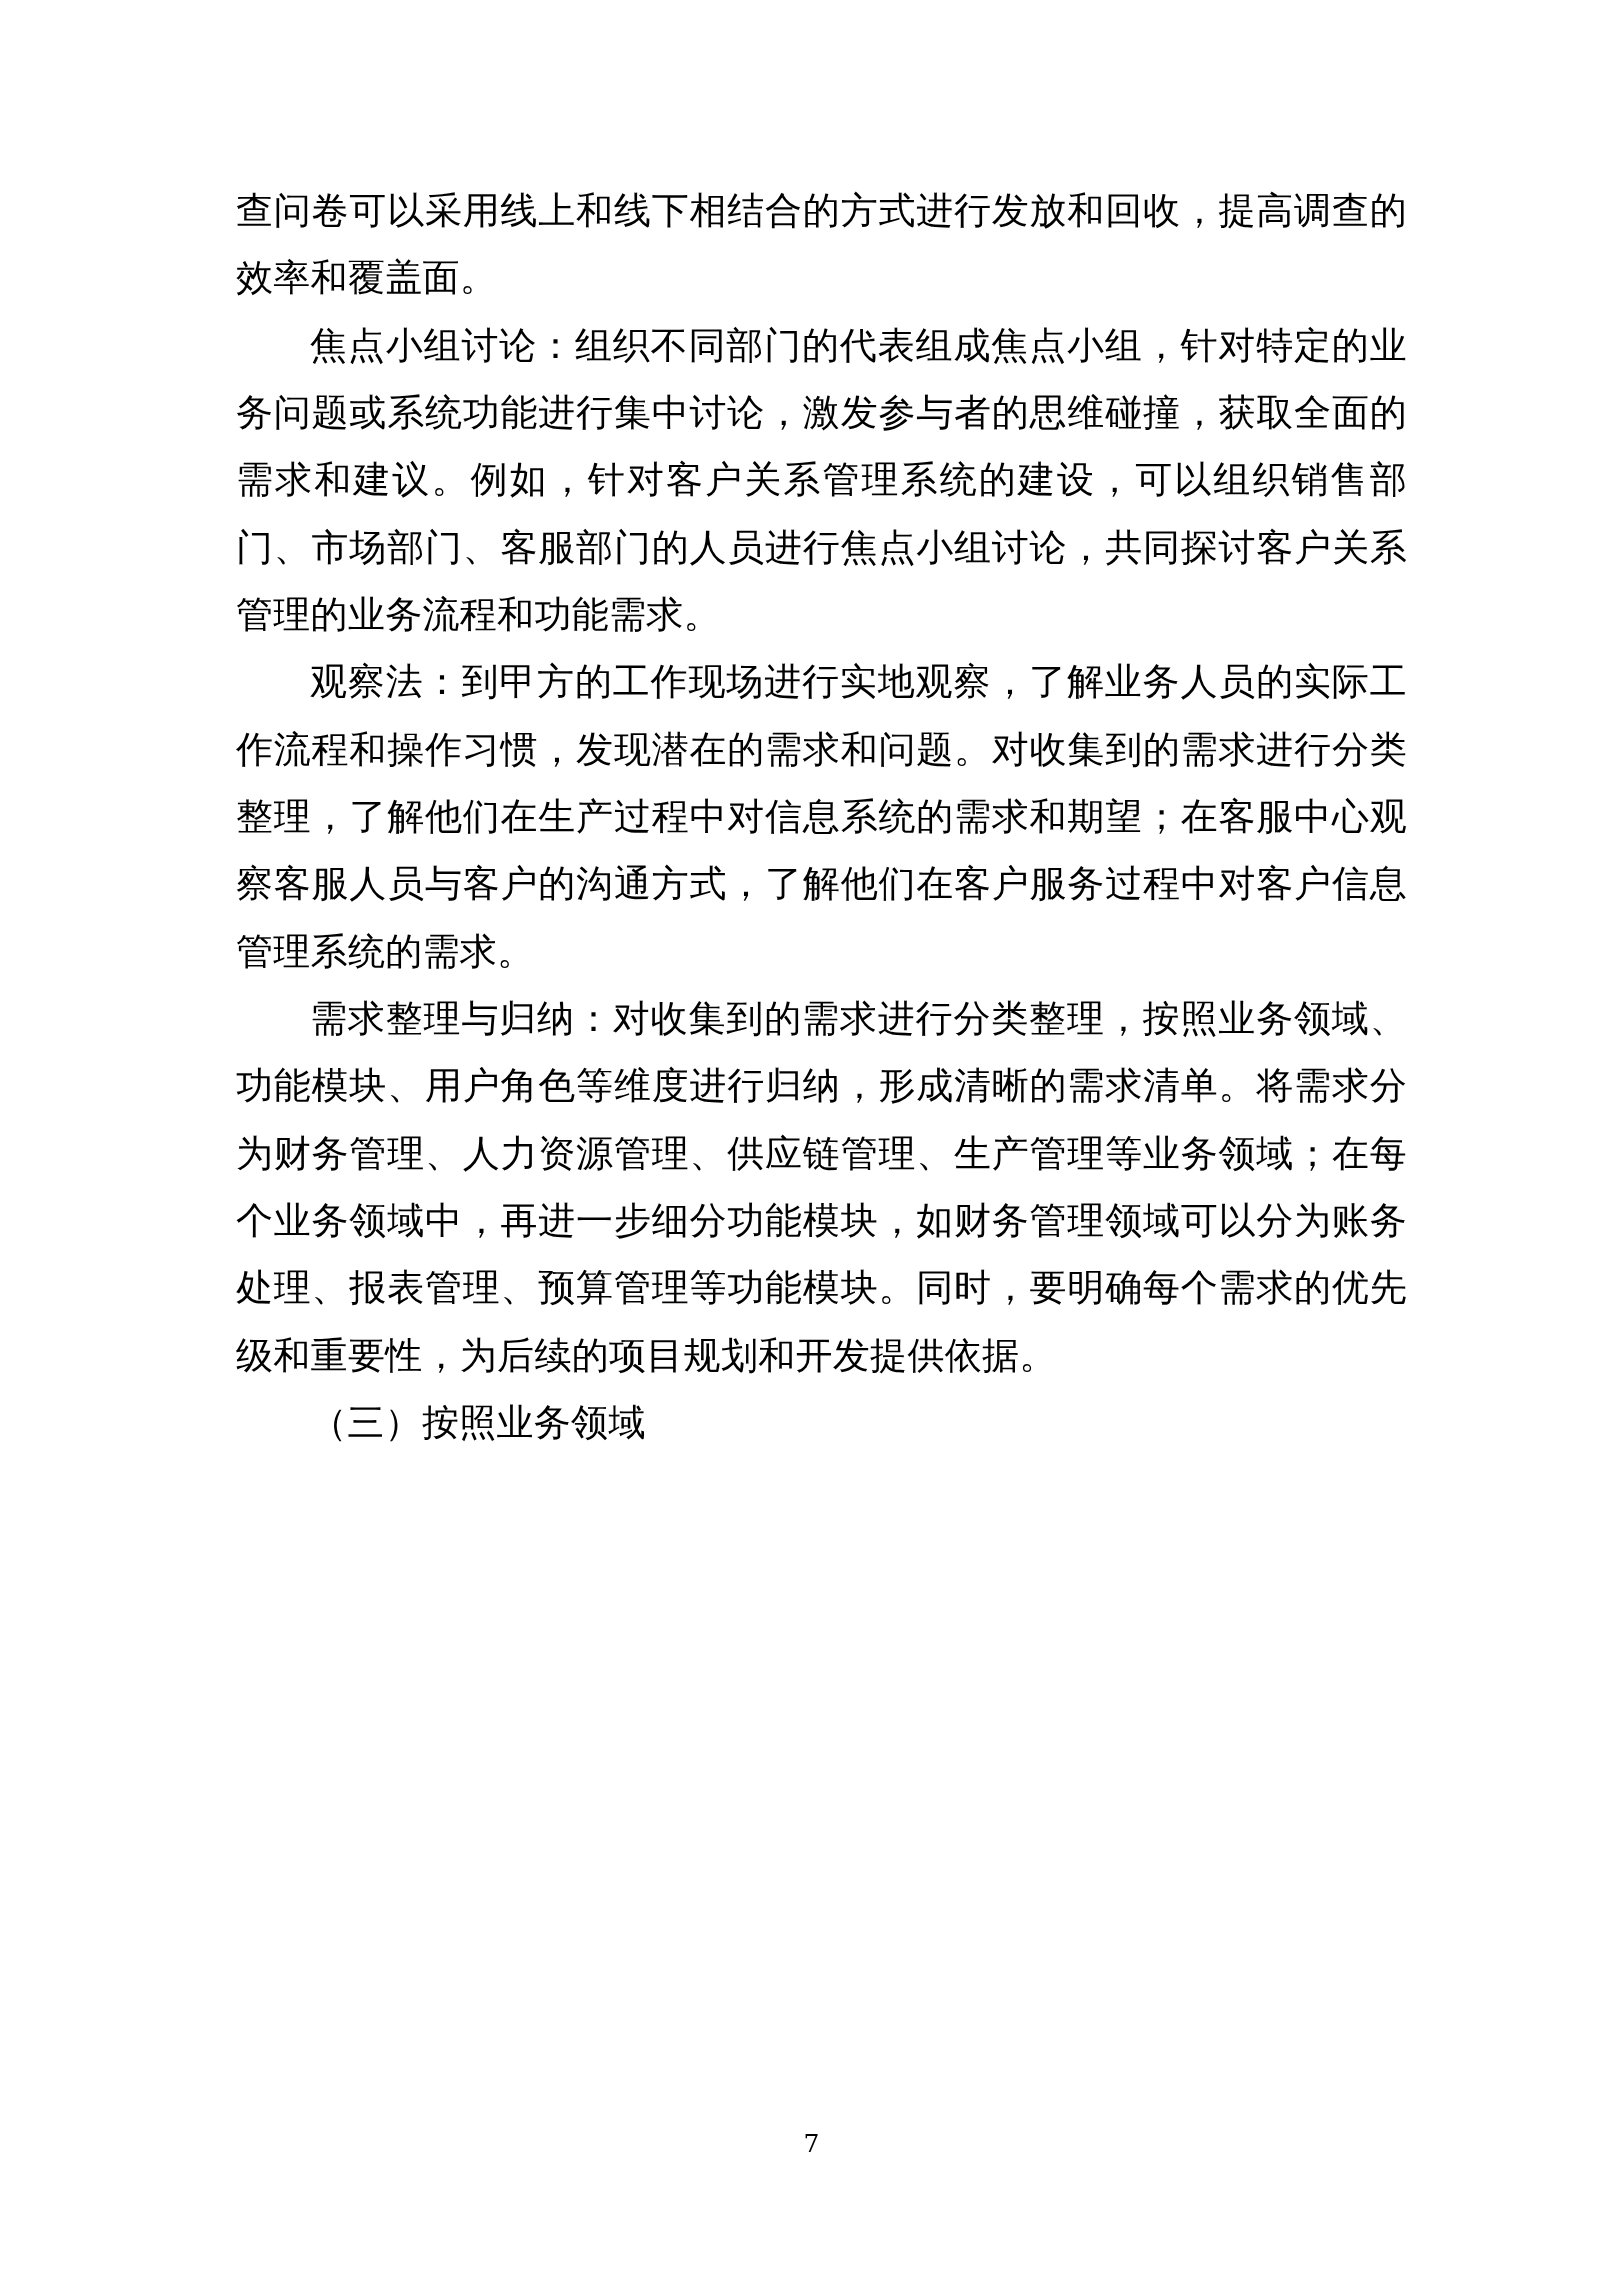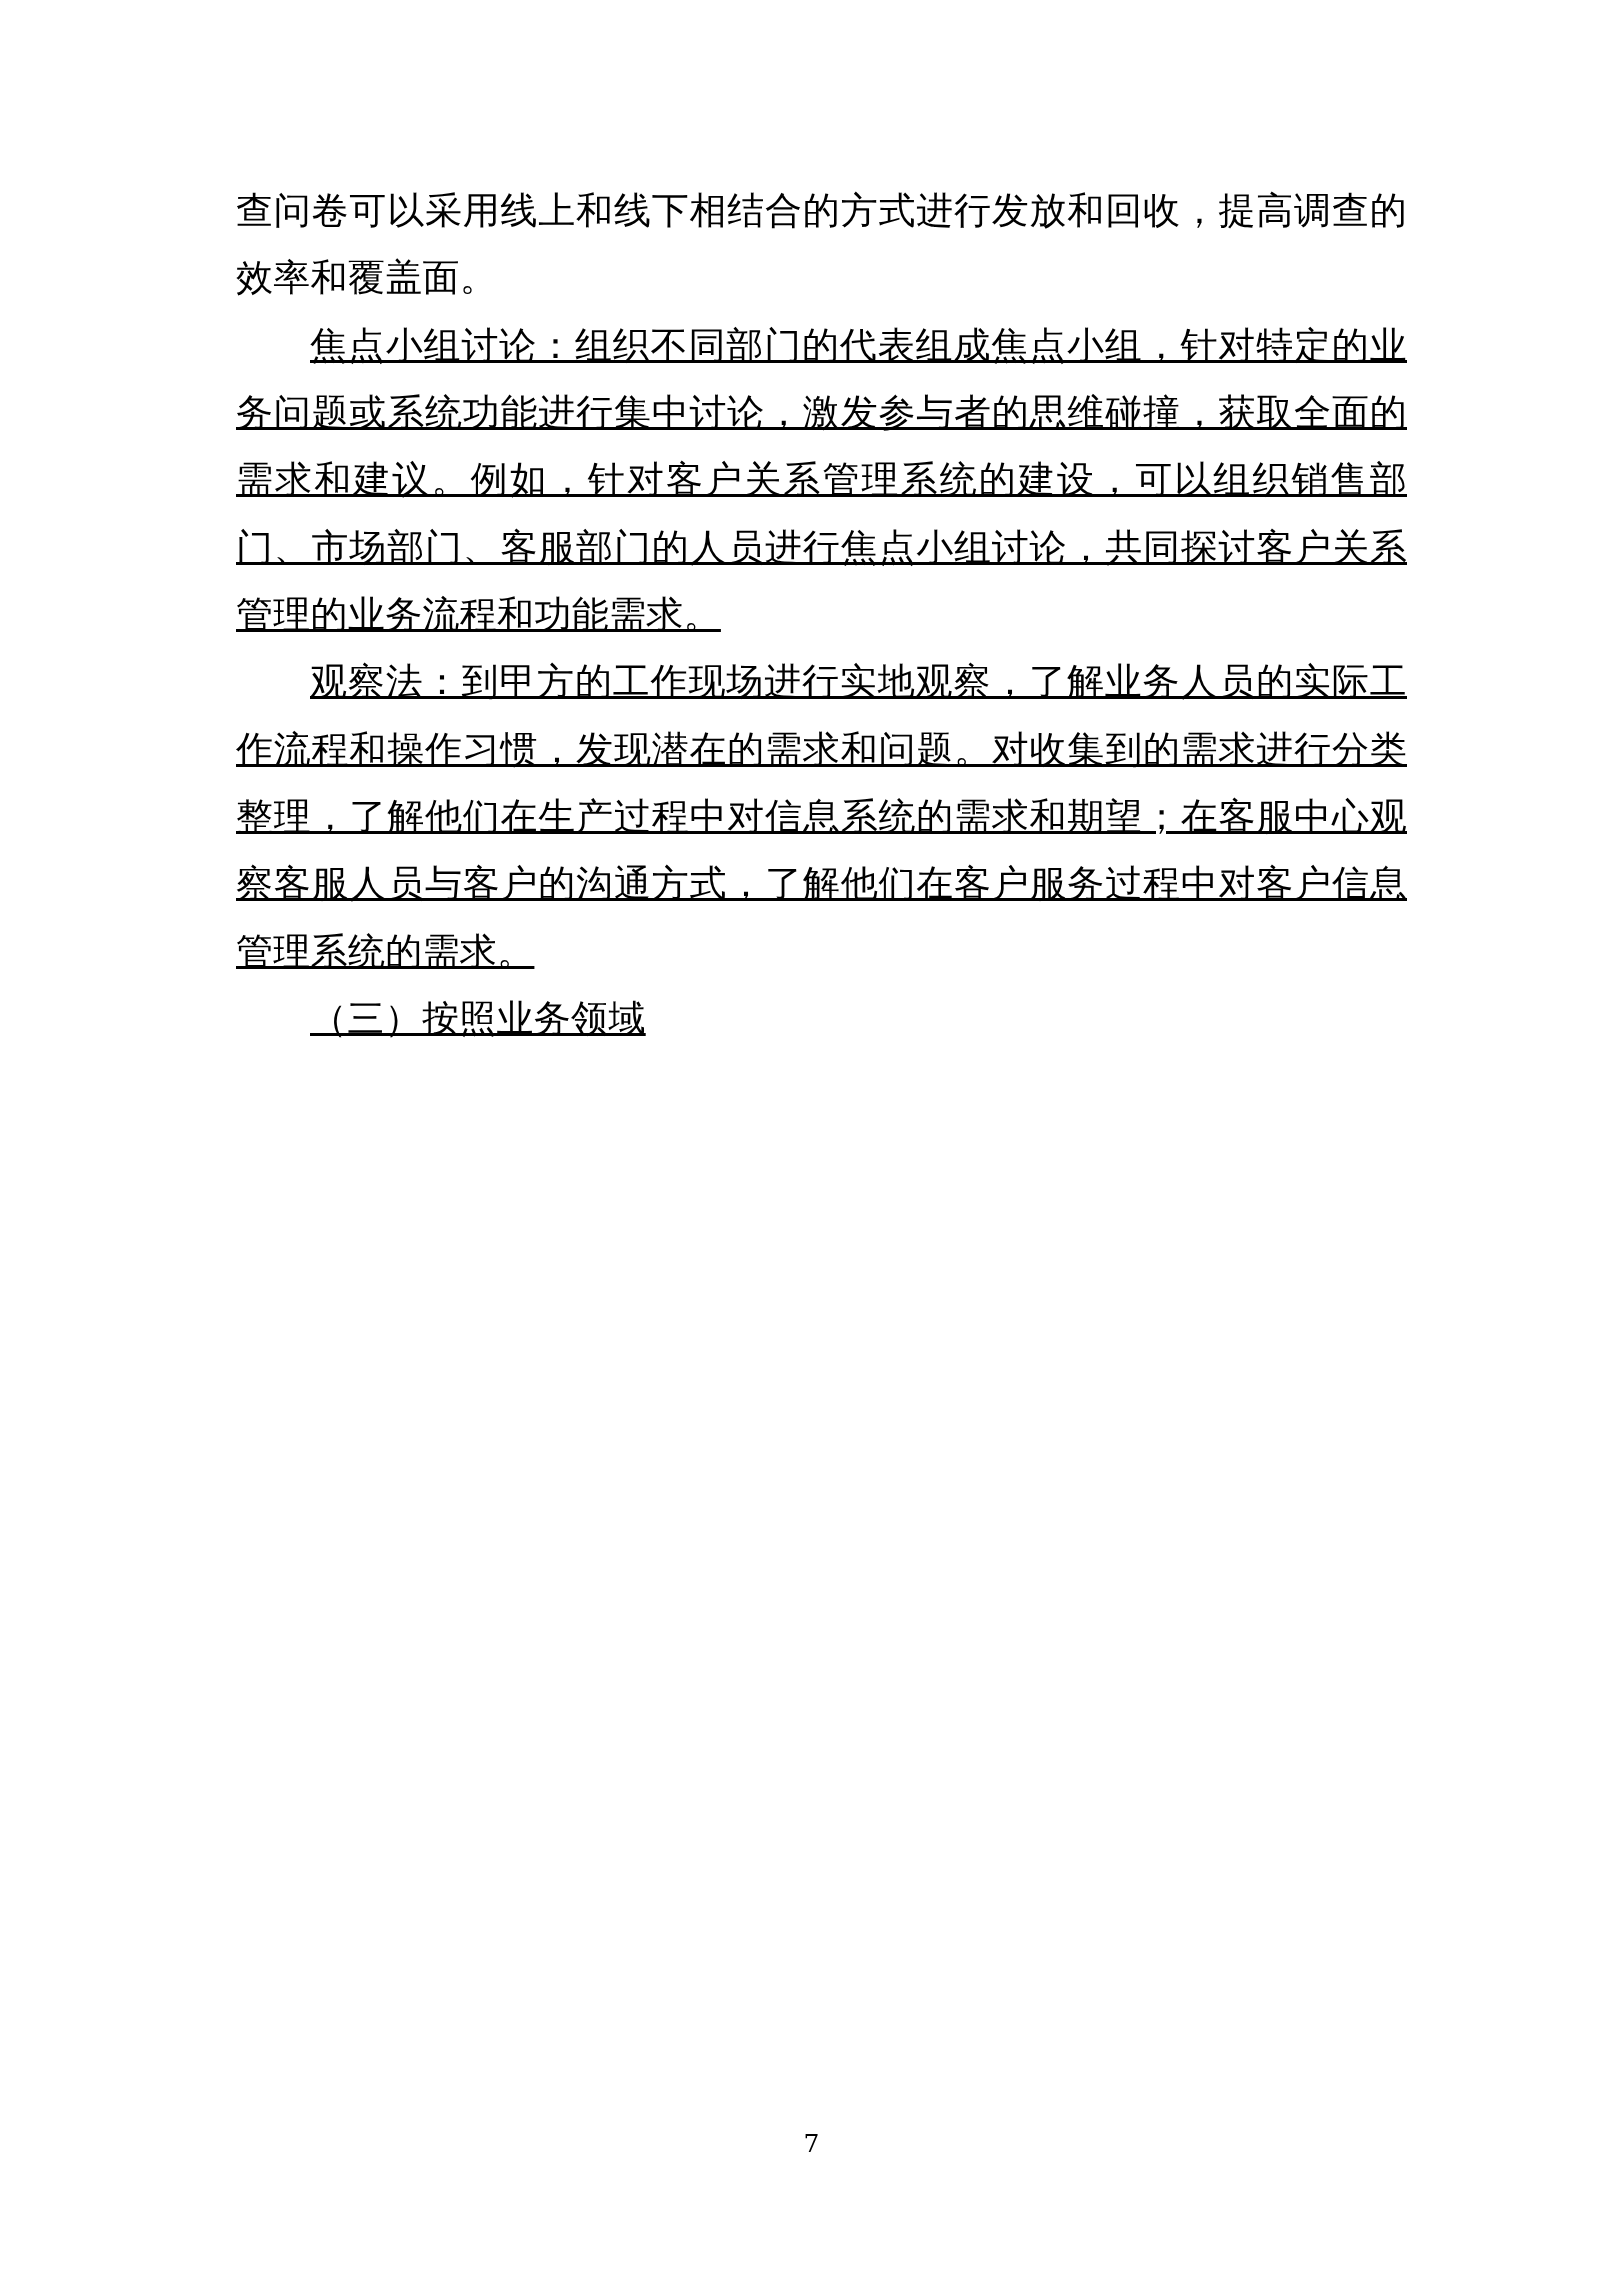--- a/index.html
+++ b/index.html
@@ -23,38 +23,38 @@
     text-align: justify;
     text-justify: inter-ideograph;
     letter-spacing: 0.3px;
   }
   .body-text p {
     margin: 0;
     text-indent: 0;
   }
   .body-text p.indent {
     text-indent: 2em;
-    text-decoration: underline;
   }
   .page-number {
     position: absolute;
     left: 0;
     right: 0;
     bottom: 113px;
     text-align: center;
     font-size: 25px;
     font-family: "DejaVu Serif", "Liberation Serif", serif;
     color: #000000;
   }
 </style>
 </head>
 <body>
 
 <div class="page">
   <div class="body-text">
     <p>查问卷可以采用线上和线下相结合的方式进行发放和回收，提高调查的效率和覆盖面。</p>
     <p class="indent">焦点小组讨论：组织不同部门的代表组成焦点小组，针对特定的业务问题或系统功能进行集中讨论，激发参与者的思维碰撞，获取全面的需求和建议。例如，针对客户关系管理系统的建设，可以组织销售部门、市场部门、客服部门的人员进行焦点小组讨论，共同探讨客户关系管理的业务流程和功能需求。</p>
     <p class="indent">观察法：到甲方的工作现场进行实地观察，了解业务人员的实际工作流程和操作习惯，发现潜在的需求和问题。对收集到的需求进行分类整理，了解他们在生产过程中对信息系统的需求和期望；在客服中心观察客服人员与客户的沟通方式，了解他们在客户服务过程中对客户信息管理系统的需求。</p>
+    <p class="indent">需求整理与归纳：对收集到的需求进行分类整理，按照业务领域、功能模块、用户角色等维度进行归纳，形成清晰的需求清单。将需求分为财务管理、人力资源管理、供应链管理、生产管理等业务领域；在每个业务领域中，再进一步细分功能模块，如财务管理领域可以分为账务处理、报表管理、预算管理等功能模块。同时，要明确每个需求的优先级和重要性，为后续的项目规划和开发提供依据。</p>
     <p class="indent">（三）按照业务领域</p>
   </div>
   <div class="page-number">7</div>
 </div>
 
 
 </body></html>

